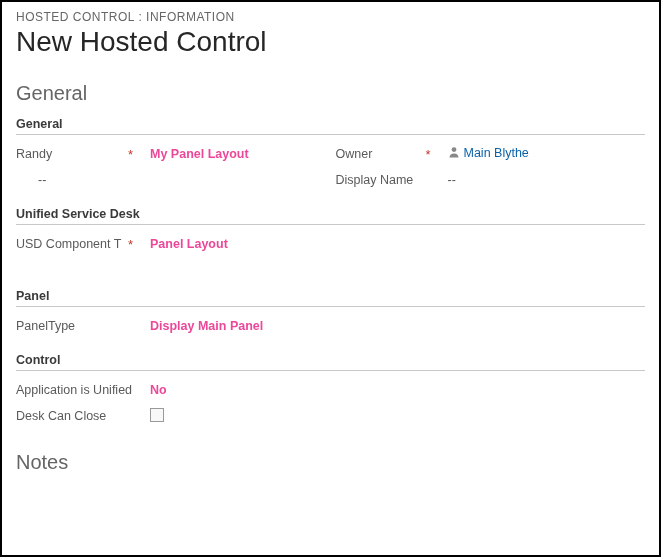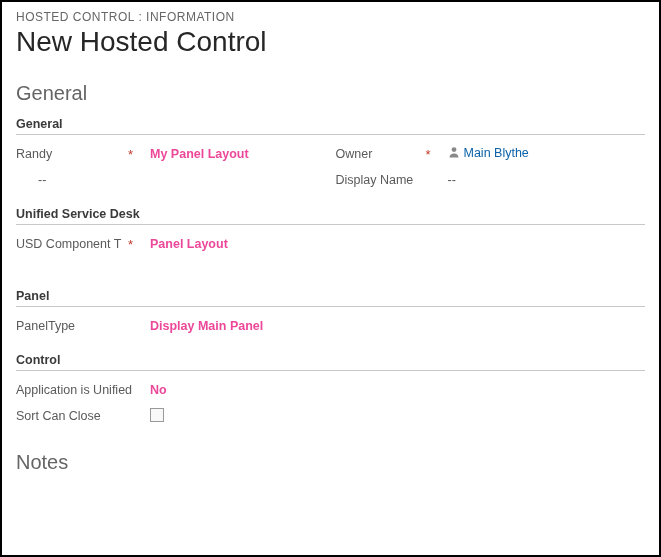--- a/index.html
+++ b/index.html
@@ -165,21 +165,21 @@
 </div>
 
 <div class="spacer-sm"></div>
 
 <div class="subsection">Control</div>
 <div class="field-row">
   <div class="label-cell" style="width:134px">Application is Unified</div>
   <div class="value-cell value-bold">No</div>
 </div>
 <div class="field-row">
-  <div class="label-cell" style="width:134px">Sort Can Close</div>
+  <div class="label-cell" style="width:134px">Desk Can Close</div>
   <div class="value-cell">
     <span class="checkbox"></span>
   </div>
 </div>
 
 <div class="spacer-md"></div>
 
 <div class="section-title">Notes</div>
 
 </body></html>

